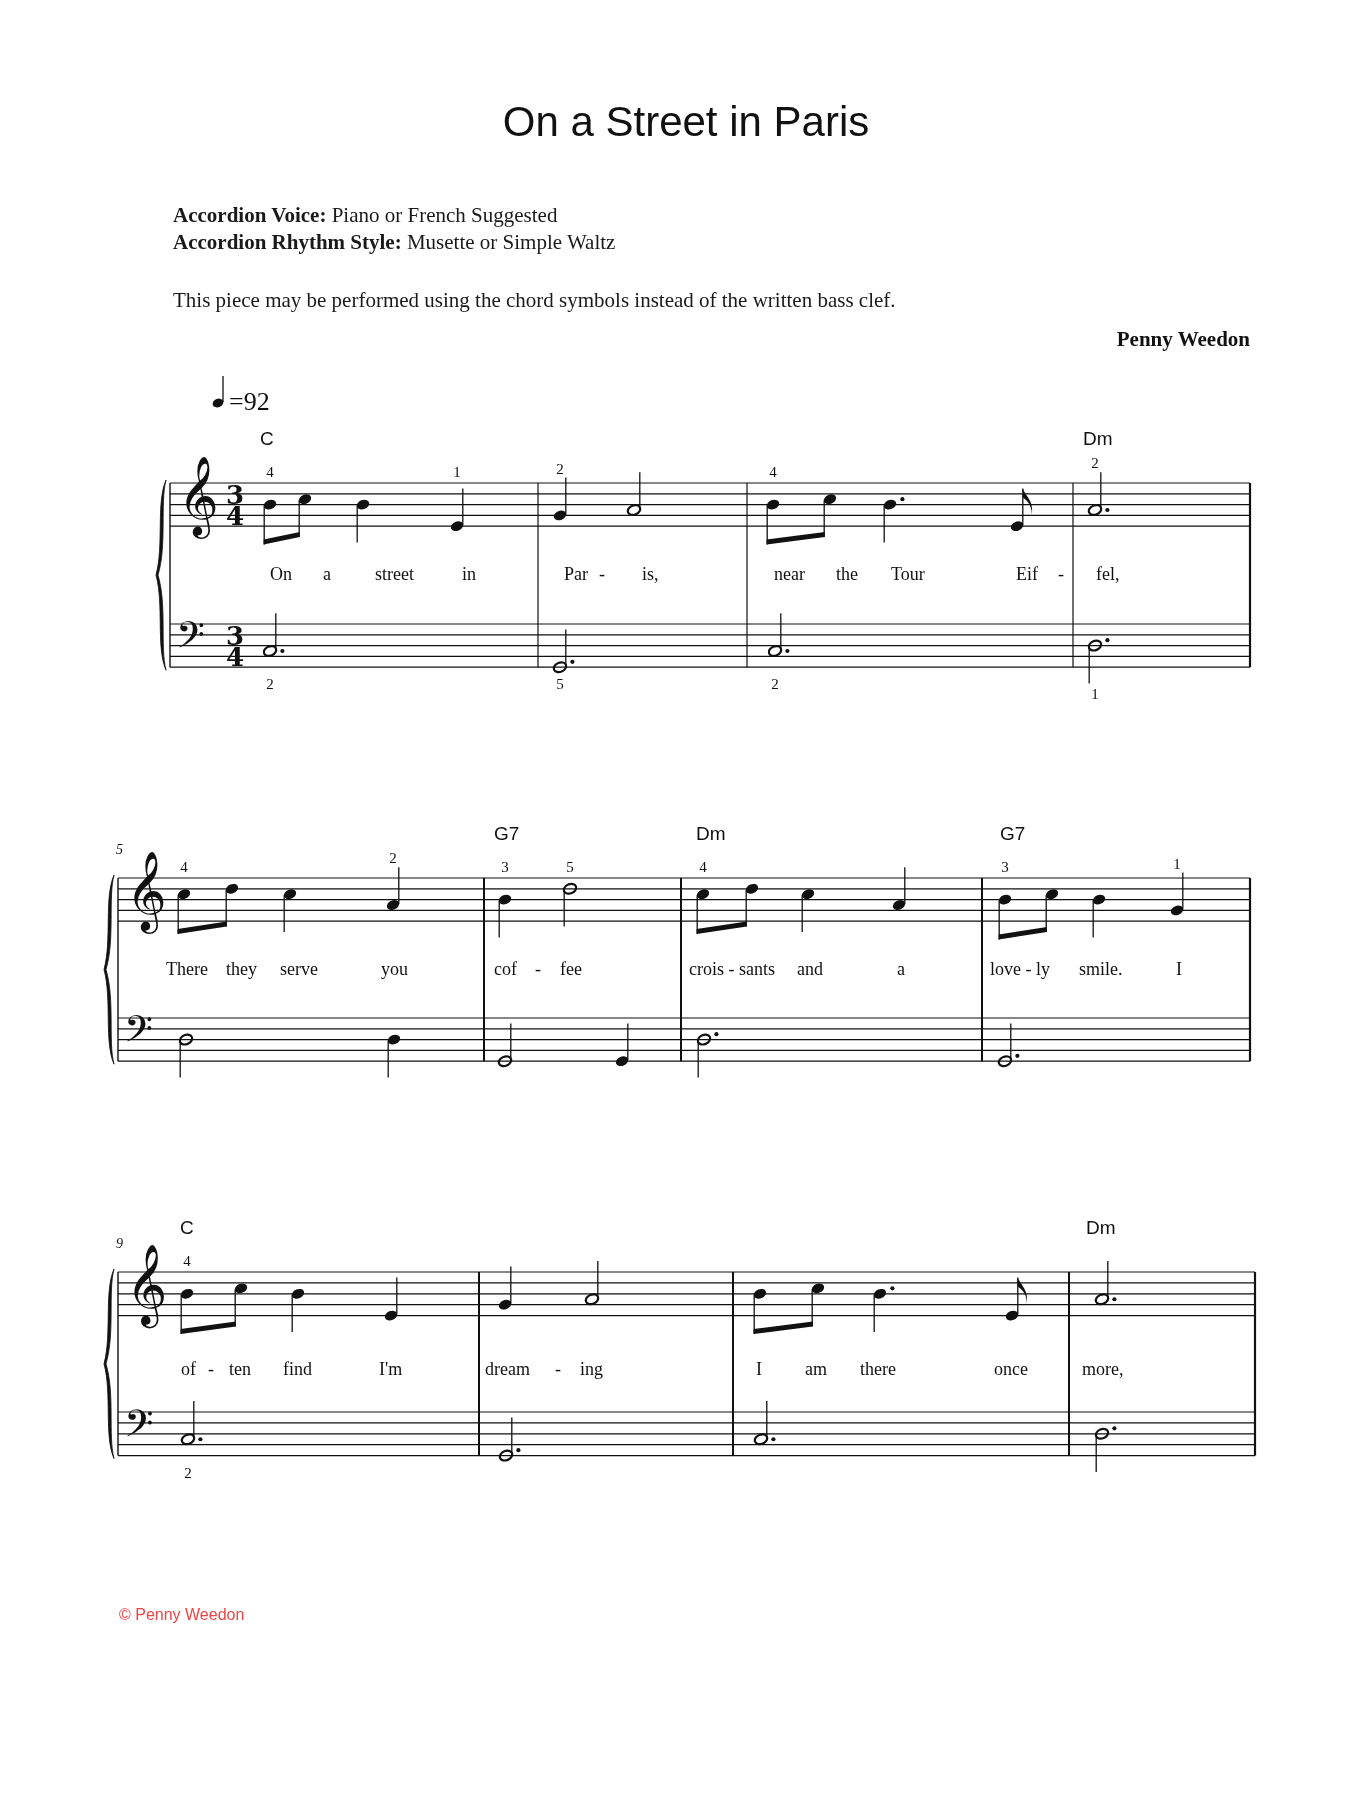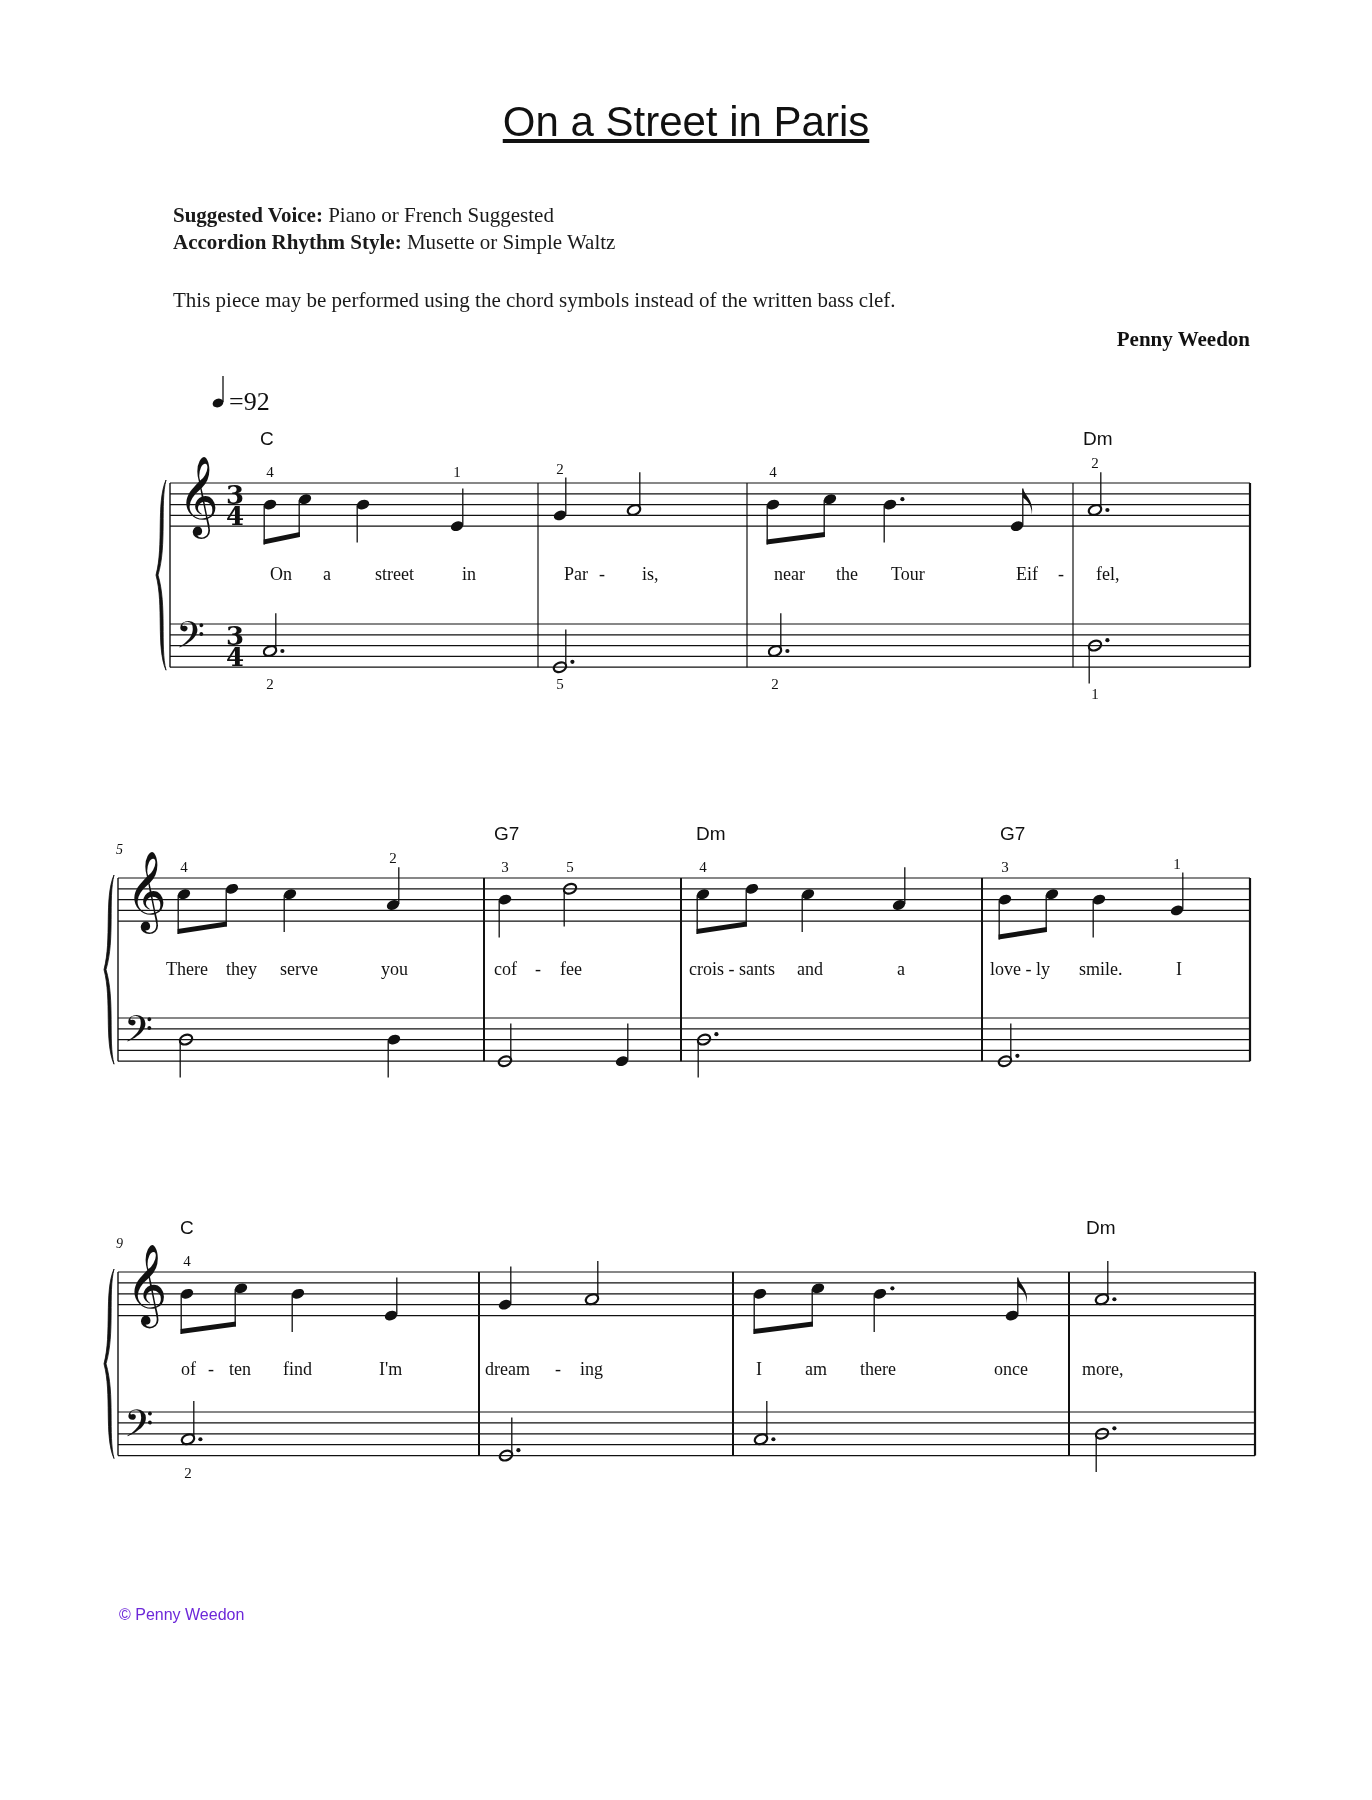--- a/index.html
+++ b/index.html
@@ -1,38 +1,38 @@
 <!DOCTYPE html>
 <html><head>
 <meta charset="utf-8">
 <style>
   html, body { margin: 0; padding: 0; background: #ffffff; }
   body { width: 1372px; height: 1800px; position: relative; overflow: hidden; color: #111; }
   .abs { position: absolute; white-space: nowrap; }
-  .title { left: 0; width: 1372px; text-align: center; top: 98px; font-family: "Liberation Sans", sans-serif; font-size: 42px; color: #111; text-decoration: underline; }
+  .title { left: 0; width: 1372px; text-align: center; top: 98px; font-family: "Liberation Sans", sans-serif; font-size: 42px; color: #111; }
   .meta { left: 173px; font-family: "Liberation Serif", serif; font-size: 21px; color: #1a1a1a; }
   .meta b { font-weight: bold; }
   .composer { right: 122px; top: 327px; font-family: "Liberation Serif", serif; font-weight: bold; font-size: 21px; text-align: right; }
-  .footer { left: 119px; top: 1606px; font-family: "Liberation Sans", sans-serif; font-size: 16px; color: #6d28d9; }
+  .footer { left: 119px; top: 1606px; font-family: "Liberation Sans", sans-serif; font-size: 16px; color: #ef4444; }
   svg#score { position: absolute; left: 0; top: 0; }
   .lyric { font-family: "Liberation Serif", serif; font-size: 18px; fill: #111; }
   .finger { font-family: "Liberation Serif", serif; font-size: 15px; fill: #111; }
   .chord { font-family: "Liberation Sans", sans-serif; font-size: 19px; fill: #111; }
   .mnum { font-family: "Liberation Serif", serif; font-style: italic; font-size: 14px; fill: #111; }
   .tempo { font-family: "Liberation Serif", serif; font-size: 26px; fill: #111; }
   .timesig { font-family: "DejaVu Serif", serif; font-weight: bold; font-size: 26px; fill: #111; }
   .clef { font-family: "DejaVu Sans", sans-serif; fill: #111; }
 </style>
 </head>
 <body>
 
 <div class="abs title">On a Street in Paris</div>
 
 <div class="abs meta" style="top:203px;">
-  <b>Suggested Voice:</b>
+  <b>Accordion Voice:</b>
   <span>Piano or French Suggested</span>
 </div>
 <div class="abs meta" style="top:230px;">
   <b>Accordion Rhythm Style:</b>
   <span>Musette or Simple Waltz</span>
 </div>
 <div class="abs meta" style="top:288px;">This piece may be performed using the chord symbols instead of the written bass clef.</div>
 <div class="abs composer">Penny Weedon</div>
 
 <svg id="score" width="1372" height="1800" xmlns="http://www.w3.org/2000/svg">

